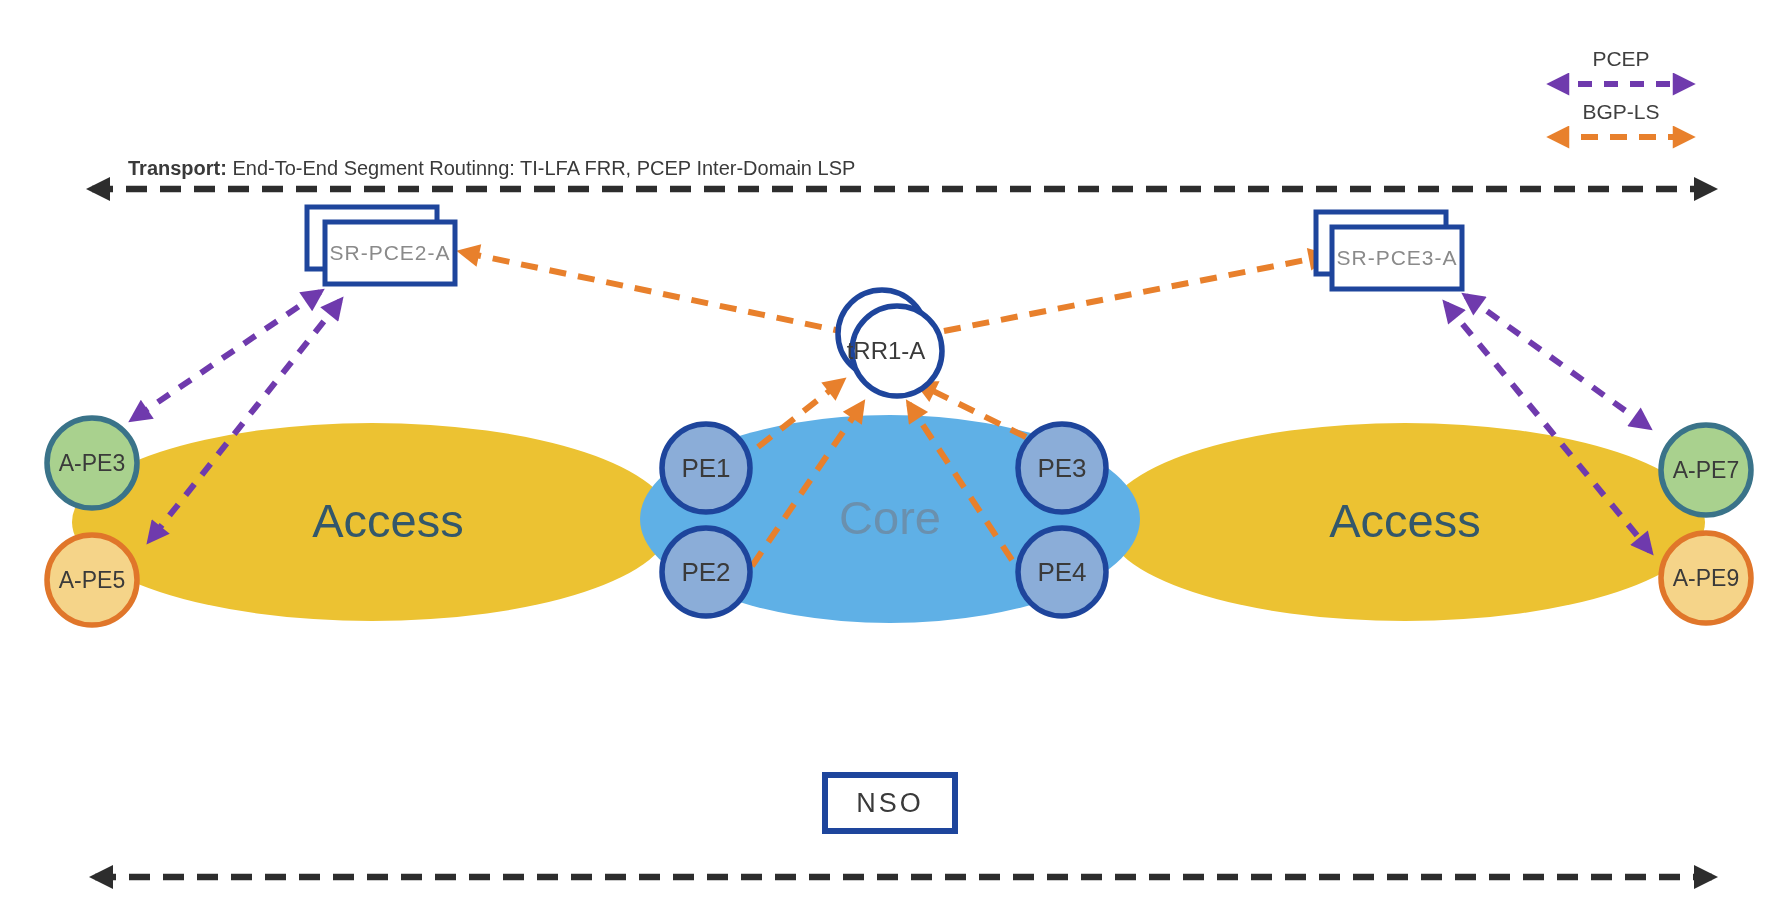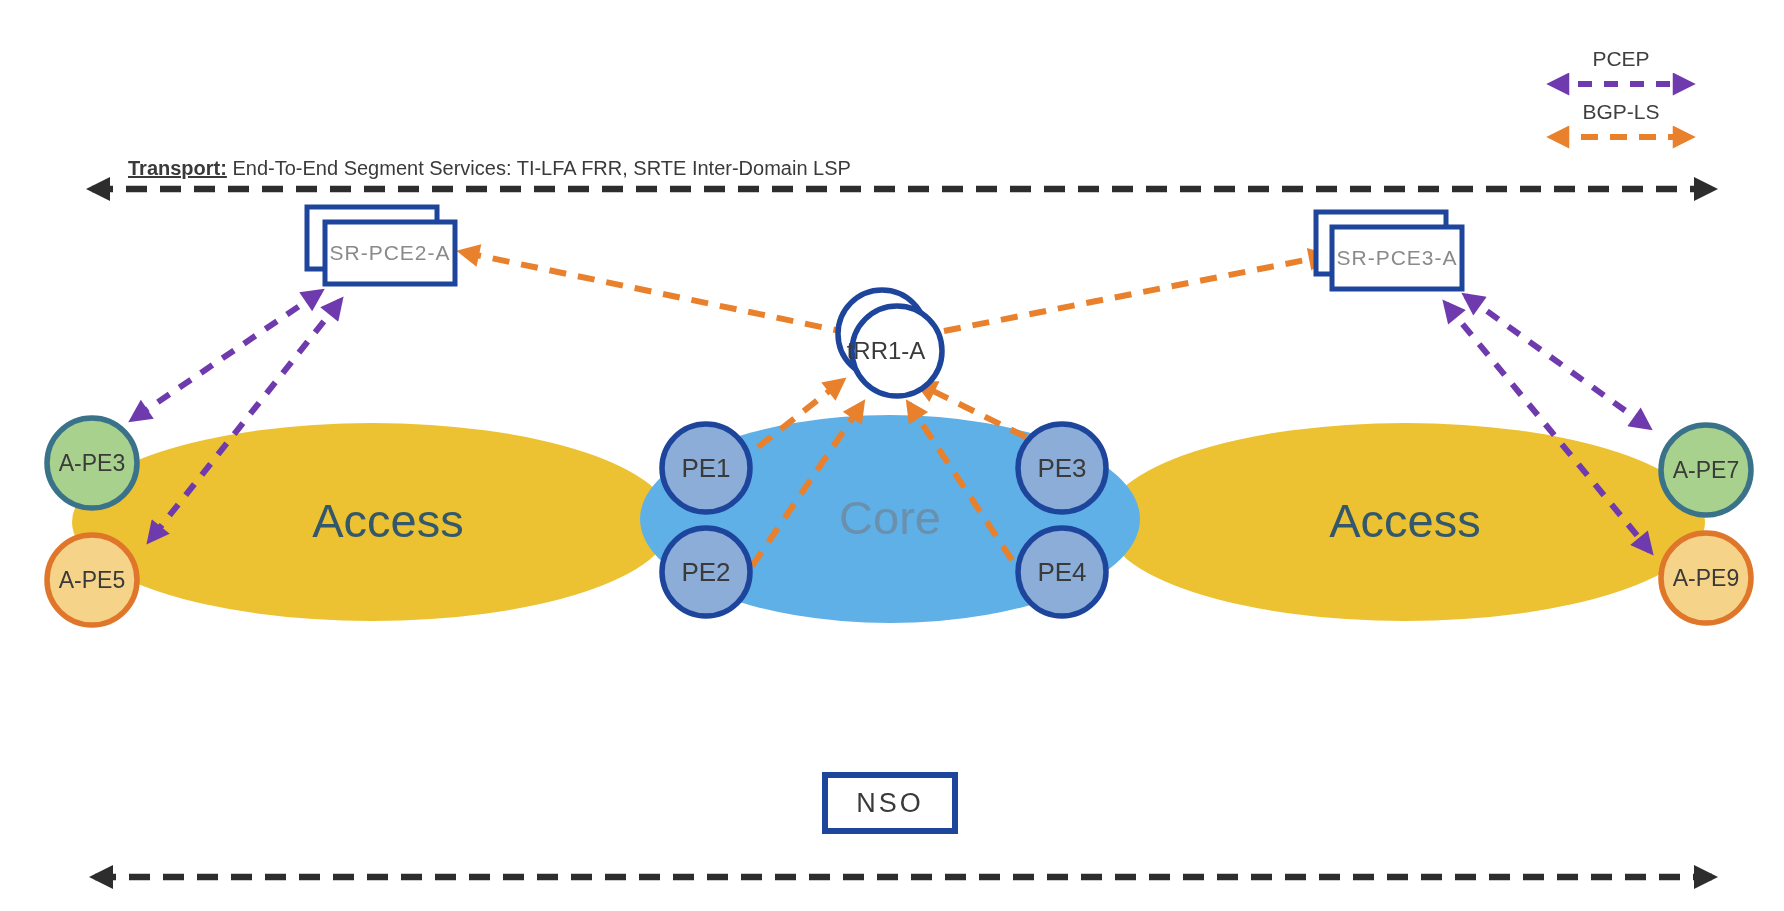--- a/index.html
+++ b/index.html
@@ -36,21 +36,21 @@
   .nso-rect{fill:#ffffff;stroke:var(--node-blue);stroke-width:6;}
 
   .node-lbl{font-size:26px;fill:var(--text-dark);text-anchor:middle;}
   .ape-lbl{font-size:23px;fill:var(--text-dark);text-anchor:middle;}
   .trr-lbl{font-size:24px;fill:var(--text-dark);text-anchor:middle;}
   .srpce-lbl{font-size:21px;fill:var(--text-gray);text-anchor:middle;letter-spacing:1px;}
   .nso-lbl{font-size:27px;fill:var(--text-dark);text-anchor:middle;letter-spacing:3px;}
   .legend-lbl{font-size:21px;fill:#3f3f3f;text-anchor:middle;}
 
   .span-label{position:absolute;font-size:20px;color:var(--text-dark);white-space:nowrap;}
-  .span-label b{font-weight:bold;text-decoration:underline;}
+  .span-label b{font-weight:bold;}
 </style>
 </head>
 <body>
 
 <div id="canvas">
   <svg width="1784" height="911" viewBox="0 0 1784 911">
     <defs>
       <marker id="mBlack" viewBox="0 0 10 10" refX="7.5" refY="5" markerWidth="28" markerHeight="24" orient="auto-start-reverse" markerUnits="userSpaceOnUse">
           <path d="M0 0 L10 5 L0 10 z"></path>
         </marker>
@@ -118,16 +118,16 @@
     <text class="nso-lbl" x="890" y="812">NSO</text>
 
     <text class="legend-lbl" x="1621" y="66">PCEP</text>
     <line class="purple-dash" x1="1552" y1="84" x2="1690" y2="84" marker-start="url(#mPurple)" marker-end="url(#mPurple)"></line>
     <text class="legend-lbl" x="1621" y="119">BGP-LS</text>
     <line class="orange-dash" x1="1552" y1="137" x2="1690" y2="137" marker-start="url(#mOrange)" marker-end="url(#mOrange)"></line>
   </svg>
 
   <div class="span-label" style="left:128px;top:157px;">
     <b>Transport:</b>
-    <span>End-To-End Segment Services: TI-LFA FRR, SRTE Inter-Domain LSP</span>
+    <span>End-To-End Segment Routinng: TI-LFA FRR, PCEP Inter-Domain LSP</span>
   </div>
 
 </div>
 
 </body></html>

